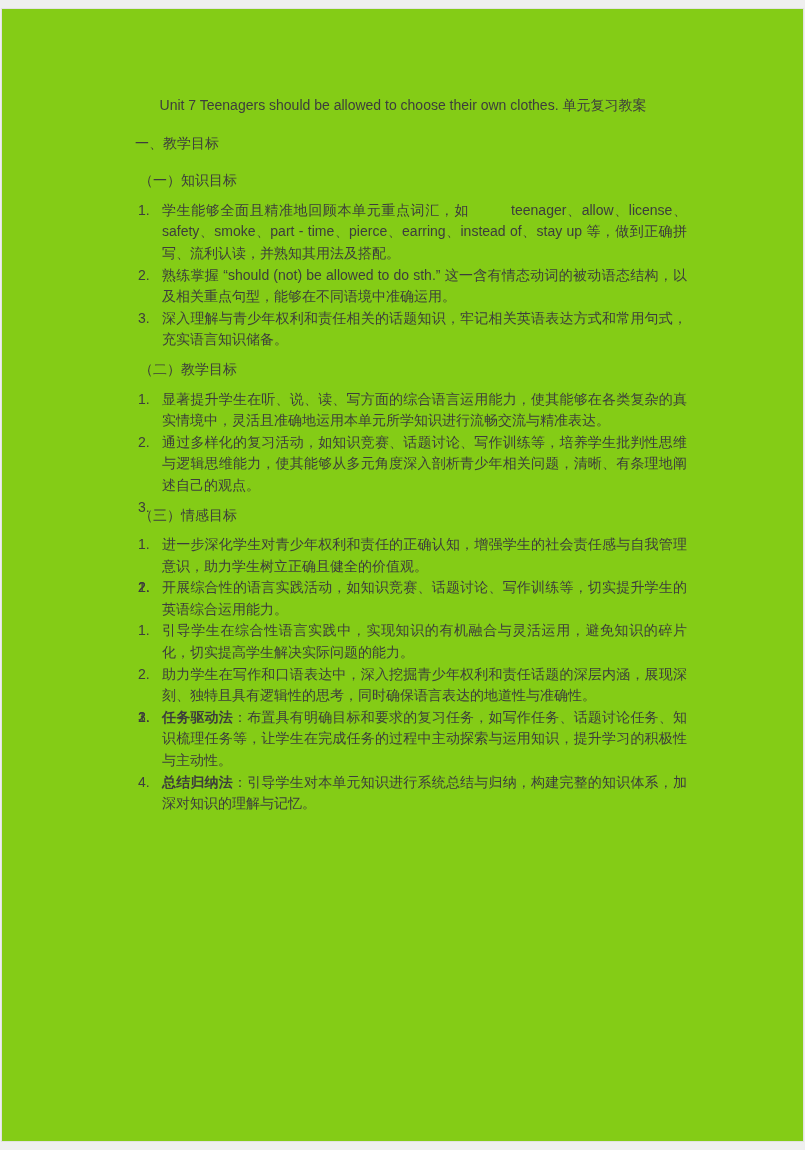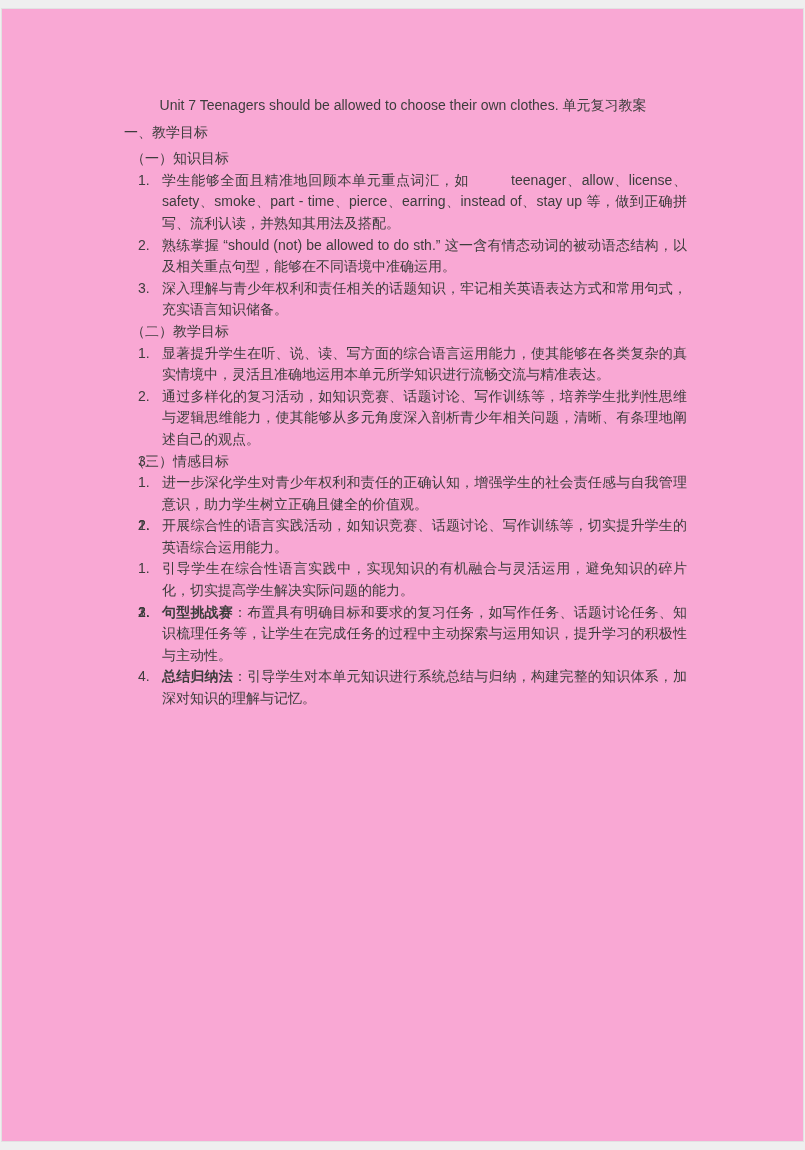--- a/index.html
+++ b/index.html
@@ -8,34 +8,34 @@
     height: 1150px;
     background: #efefef;
     overflow: hidden;
     font-family: "Liberation Sans", "DejaVu Sans", sans-serif;
   }
   .page {
     box-sizing: border-box;
     margin: 8px 1px;
     width: 803px;
     height: 1134px;
-    background: #f9a8d4;
+    background: #84cc16;
     border: 1px solid #e2e2e2;
     padding: 86px 116px 40px 117px;
     color: #3d3d3d;
     font-size: 14px;
     line-height: 21.6px;
     overflow: hidden;
   }
   .doc-title {
     text-align: center;
     white-space: nowrap;
   }
-  .node-heading { margin: 5px; }
-  .node-subheading { margin: 0; padding-left: 12px; }
+  .node-heading { margin: 16px; }
+  .node-subheading { margin: 8px; padding-left: 12px; }
   .node-item {
     position: relative;
     margin: 0;
     padding-left: 43px;
     text-align: justify;
   }
   .node-item .num {
     position: absolute;
     left: 19px;
     top: 0;
@@ -80,28 +80,28 @@
       <div class="node-item">
     <span class="num">1.</span>
   </div>
       <div class="node-item">
     <span class="num">2.</span><span class="txt"><span class="body">开展综合性的语言实践活动，如知识竞赛、话题讨论、写作训练等，切实提升学生的英语综合运用能力。</span></span>
   </div>
       <div class="node-item">
     <span class="num">1.</span><span class="txt"><span class="body">引导学生在综合性语言实践中，实现知识的有机融合与灵活运用，避免知识的碎片化，切实提高学生解决实际问题的能力。</span></span>
   </div>
       <div class="node-item">
-    <span class="num">2.</span>
+    <span class="num">2.</span><span class="txt"><span class="body">助力学生在写作和口语表达中，深入挖掘青少年权利和责任话题的深层内涵，展现深刻、独特且具有逻辑性的思考，同时确保语言表达的地道性与准确性。</span></span>
   </div>
       <div class="node-item">
     <span class="num">1.</span>
   </div>
       <div class="node-item">
     <span class="num">2.</span>
   </div>
       <div class="node-item">
-    <span class="num">3.</span><span class="txt"><b class="lead">句型挑战赛</b><span class="body">：布置具有明确目标和要求的复习任务，如写作任务、话题讨论任务、知识梳理任务等，让学生在完成任务的过程中主动探索与运用知识，提升学习的积极性与主动性。</span></span>
+    <span class="num">3.</span><span class="txt"><b class="lead">任务驱动法</b><span class="body">：布置具有明确目标和要求的复习任务，如写作任务、话题讨论任务、知识梳理任务等，让学生在完成任务的过程中主动探索与运用知识，提升学习的积极性与主动性。</span></span>
   </div>
       <div class="node-item">
     <span class="num">4.</span><span class="txt"><b class="lead">总结归纳法</b><span class="body">：引导学生对本单元知识进行系统总结与归纳，构建完整的知识体系，加深对知识的理解与记忆。</span></span>
   </div>
     </div>
 </div>
 
 </body></html>

